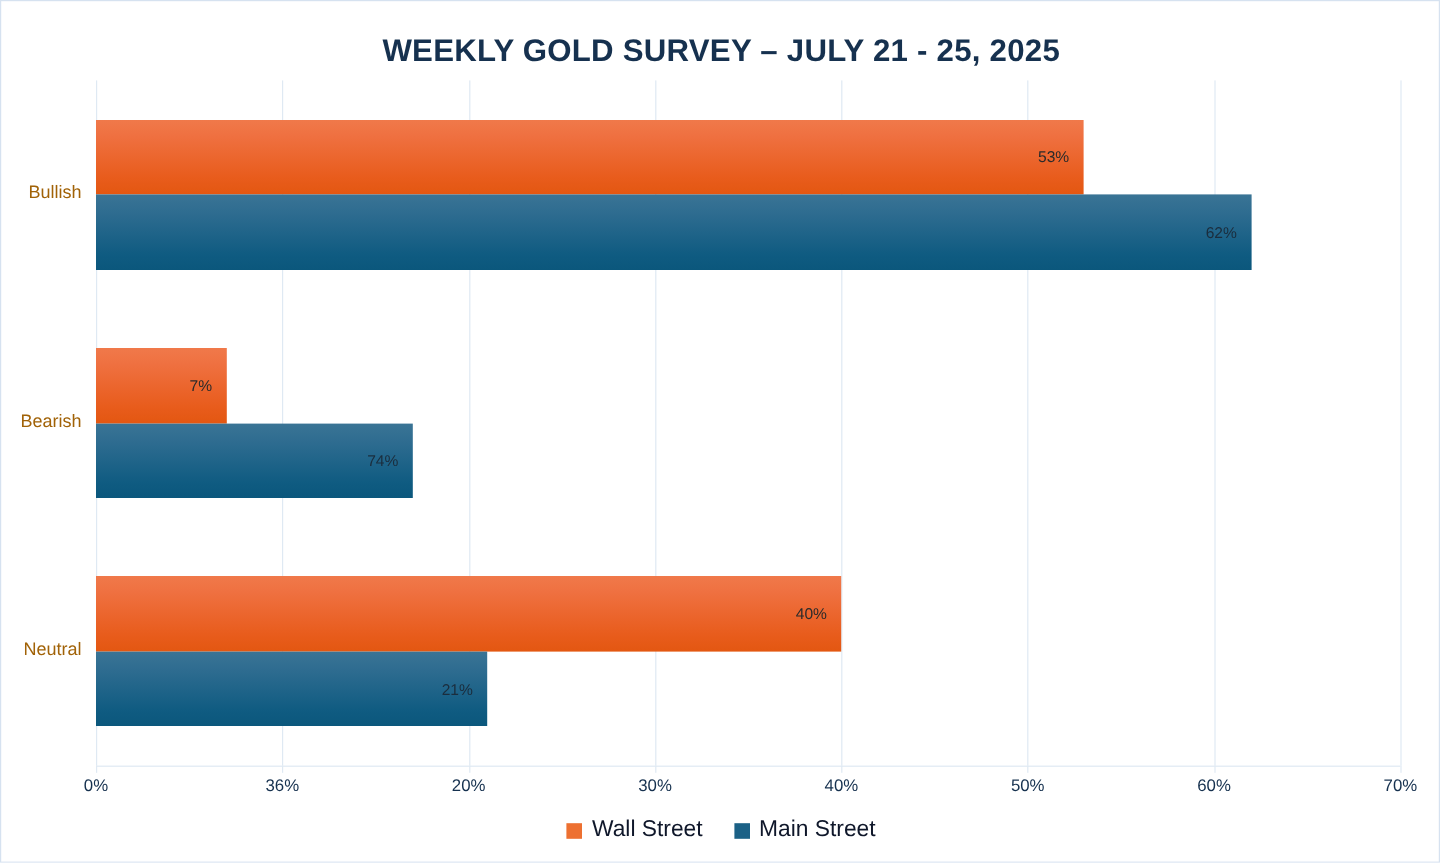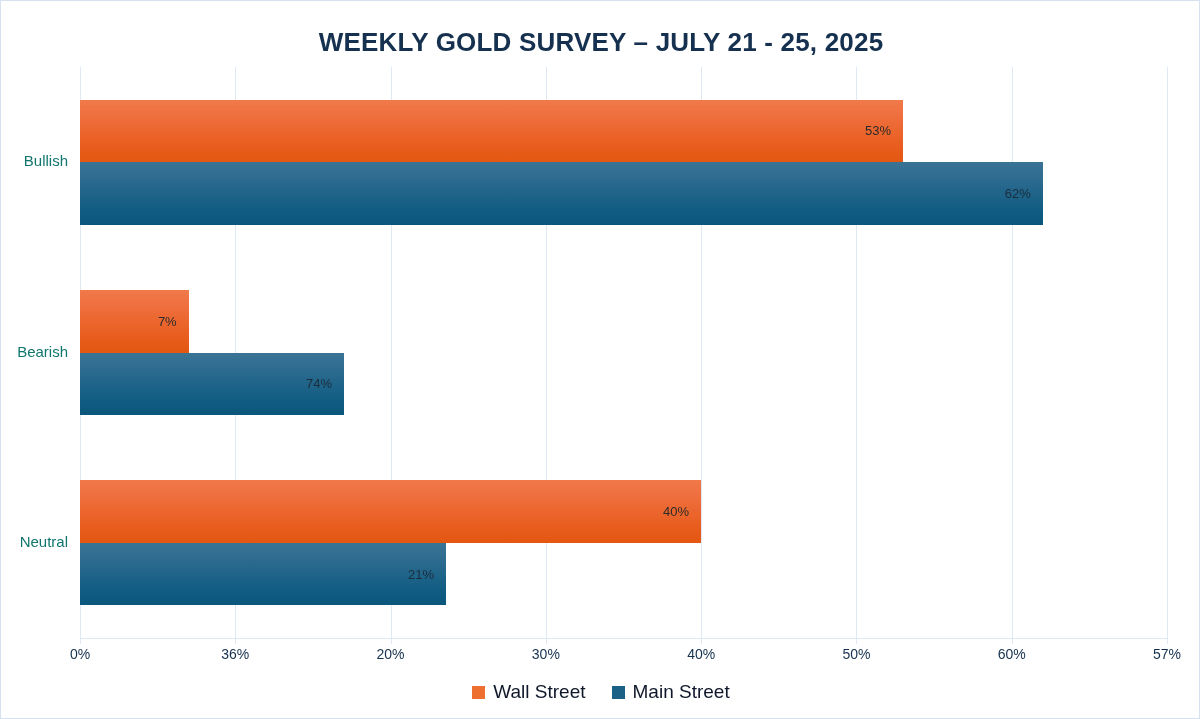--- a/index.html
+++ b/index.html
@@ -90,21 +90,21 @@
     padding-right: 12px;
     white-space: nowrap;
   }
   .bar.main .bar-label { color: #1b2d3d; }
 
   
   .cat-label {
     position: absolute;
     right: 12px;
     font-size: 15px;
-    color: #0f766e;
+    color: #a16207;
     white-space: nowrap;
     text-align: right;
   }
   #category-labels {
     position: absolute;
     left: 0;
     top: 66px;
     width: 79px;
     height: 571px;
   }
@@ -219,38 +219,38 @@
             </div>
           </div>
         </div>
         <div class="bar-group" style="top: 413.333px; height: 125px;">
           <div class="bar-row top">
             <div class="bar wall" style="width: 57.1429%;">
               <span class="bar-label">40%</span>
             </div>
           </div>
           <div class="bar-row bottom">
-            <div class="bar main" style="width: 30%; padding-left: 40px;">
+            <div class="bar main" style="width: 30%;">
               <span class="bar-label">21%</span>
             </div>
           </div>
         </div>
       </div>
   </div>
 
   <div id="x-axis-line"></div>
   <div id="x-tick-labels">
       <div class="tick" style="left: 0%;">0%</div>
       <div class="tick" style="left: 14.2857%;">36%</div>
       <div class="tick" style="left: 28.5714%;">20%</div>
       <div class="tick" style="left: 42.8571%;">30%</div>
       <div class="tick" style="left: 57.1429%;">40%</div>
       <div class="tick" style="left: 71.4286%;">50%</div>
       <div class="tick" style="left: 85.7143%; text-align: center;">60%</div>
-      <div class="tick" style="left: 100%;">57%</div>
+      <div class="tick" style="left: 100%;">70%</div>
     </div>
 
   <div id="legend">
       <div class="legend-item">
         <span class="legend-swatch wall"></span>
         <span class="legend-text">Wall Street</span>
       </div>
       <div class="legend-item">
         <span class="legend-swatch main"></span>
         <span class="legend-text">Main Street</span>

